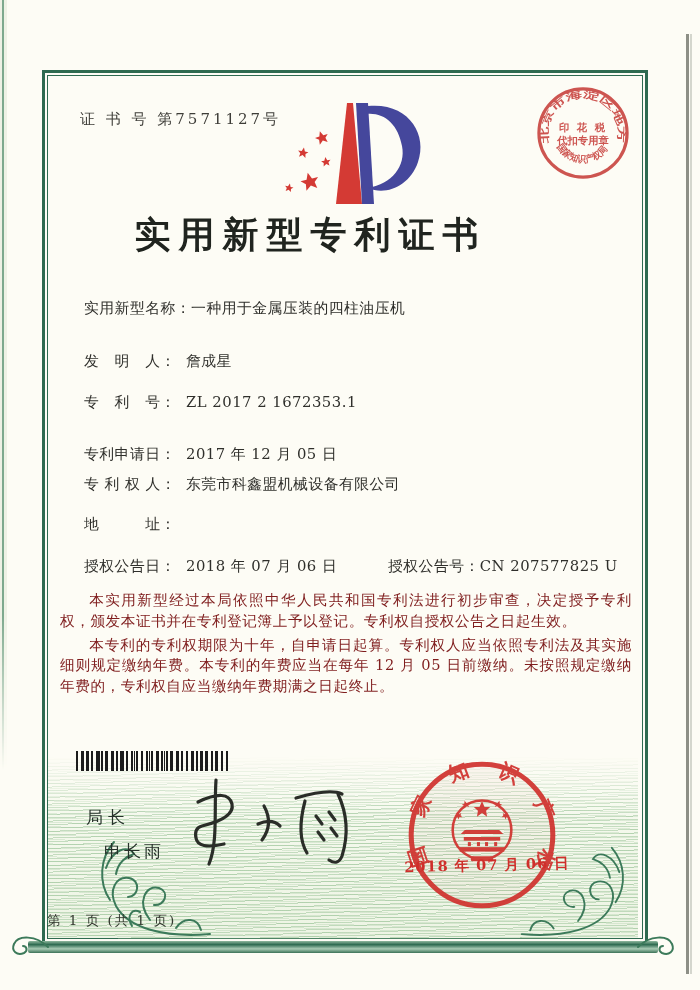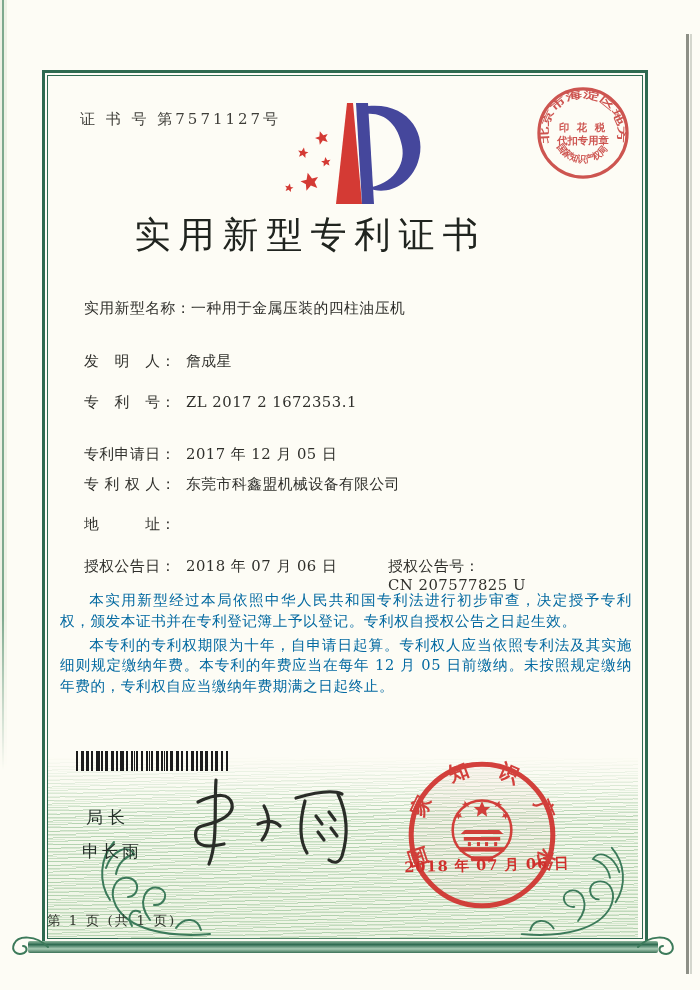--- a/index.html
+++ b/index.html
@@ -29,39 +29,39 @@
   .scroll-left{left:8px;}
   .scroll-right{left:636px;transform:scaleX(-1);}
   .floral{position:absolute;}
   .floral-left{left:84px;top:834px;}
   .floral-right{left:518px;top:840px;transform:scaleX(-1);}
   
   .cert-number{position:absolute;left:80px;top:110px;font-size:15px;letter-spacing:3px;color:#3e3d38;}
   .logo{position:absolute;left:280px;top:100px;}
   .tax-stamp{position:absolute;left:534px;top:84px;opacity:.88;}
   .title{position:absolute;left:47px;top:211px;width:527px;text-align:center;
-    font-size:36px;font-weight:normal;letter-spacing:8px;color:#20241f;}
+    font-size:36px;font-weight:bold;letter-spacing:8px;color:#20241f;}
   .row{position:absolute;left:84px;display:flex;font-size:14.8px;color:#2f2f2b;letter-spacing:.5px;}
   .row .lbl{flex:0 0 102px;white-space:nowrap;}
   .row .val{white-space:nowrap;}
   .row-name{top:299px;} .row-inventor{top:352px;} .row-patentno{top:393px;}
   .row-filing{top:420px;margin-top:25px;} .row-patentee{top:475px;} .row-address{top:515px;width:500px;}
   .row-address .val{white-space:normal;line-height:26px;width:398px;}
   .row-grant{top:557px;width:560px;}
-  .grant-no{position:absolute;left:388px;top:557px;display:flex;font-size:14.8px;color:#2f2f2b;letter-spacing:.5px;flex-direction:column;}
+  .grant-no{position:absolute;left:388px;top:557px;display:flex;font-size:14.8px;color:#2f2f2b;letter-spacing:.5px;}
   .paras{position:absolute;left:60px;top:590px;width:572px;font-size:14.6px;line-height:20.8px;
-    color:#0369a1;text-align:justify;letter-spacing:.6px;}
+    color:#7f1d1d;text-align:justify;letter-spacing:.6px;}
   .paras p{margin:0 0 3px 0;text-indent:2em;}
   .barcode{position:absolute;left:76px;top:751px;width:152px;height:20px;
     background:
       repeating-linear-gradient(90deg,#1c1c1c 0 2px,transparent 2px 5px),
       repeating-linear-gradient(90deg,#1c1c1c 0 1px,transparent 1px 7.3px),
       repeating-linear-gradient(90deg,#1c1c1c 0 1px,transparent 1px 11.7px);}
   .signer-title{position:absolute;left:86px;top:806px;font-size:17px;letter-spacing:5px;color:#26312a;}
-  .signer-name{position:absolute;left:82px;top:840px;font-size:17px;letter-spacing:3px;color:#26312a;}
+  .signer-name{position:absolute;left:104px;top:840px;font-size:17px;letter-spacing:3px;color:#26312a;}
   .signature{position:absolute;left:168px;top:770px;}
   .seal{position:absolute;left:396px;top:749px;}
   .seal-date{position:absolute;left:402px;top:856px;width:170px;text-align:center;font-size:14.5px;
     color:#cf2f2b;letter-spacing:1px;transform:rotate(-1.5deg);font-weight:bold;}
   .footer{position:absolute;left:47px;top:912px;width:584px;text-align:left;
     font-size:13.5px;letter-spacing:2px;color:#33382f;}
 </style>
 </head>
 <body>
 

